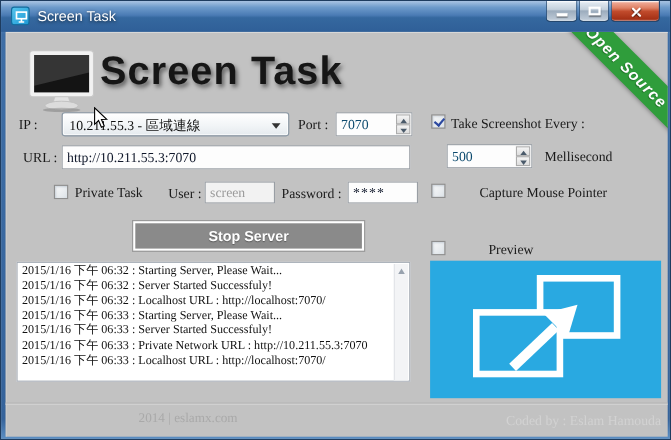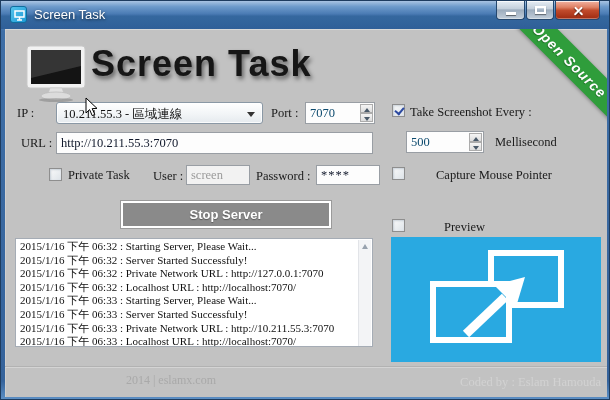--- a/index.html
+++ b/index.html
@@ -159,21 +159,20 @@
     <span class="lbl" style="left:148px;top:140px;">User :</span>
     <input class="tinput" style="left: 181px; top: 136px; width: 64px; height: 20px; color: rgb(155, 155, 155); background: rgb(242, 242, 242);" value="screen">
     <span class="lbl" style="left:251px;top:140px;">Password :</span>
     <input class="tinput" style="left: 311px; top: 136px; width: 64px; height: 20px; letter-spacing: 1px;" value="****">
 
     <button class="stop-btn">Stop Server</button>
 
     <div class="log">
       <div>2015/1/16 下午 06:32 : Starting Server, Please Wait...</div>
       <div>2015/1/16 下午 06:32 : Server Started Successfuly!</div>
-      <div>2015/1/16 下午 06:32 : Private Network URL : http://127.0.0.1:7070</div>
       <div>2015/1/16 下午 06:32 : Localhost URL : http://localhost:7070/</div>
       <div>2015/1/16 下午 06:33 : Starting Server, Please Wait...</div>
       <div>2015/1/16 下午 06:33 : Server Started Successfuly!</div>
       <div>2015/1/16 下午 06:33 : Private Network URL : http://10.211.55.3:7070</div>
       <div>2015/1/16 下午 06:33 : Localhost URL : http://localhost:7070/</div>
       <div class="log-scrollbar">
         <div class="sb-btn up"></div>
         <div class="sb-btn down"></div>
       </div>
     </div>

